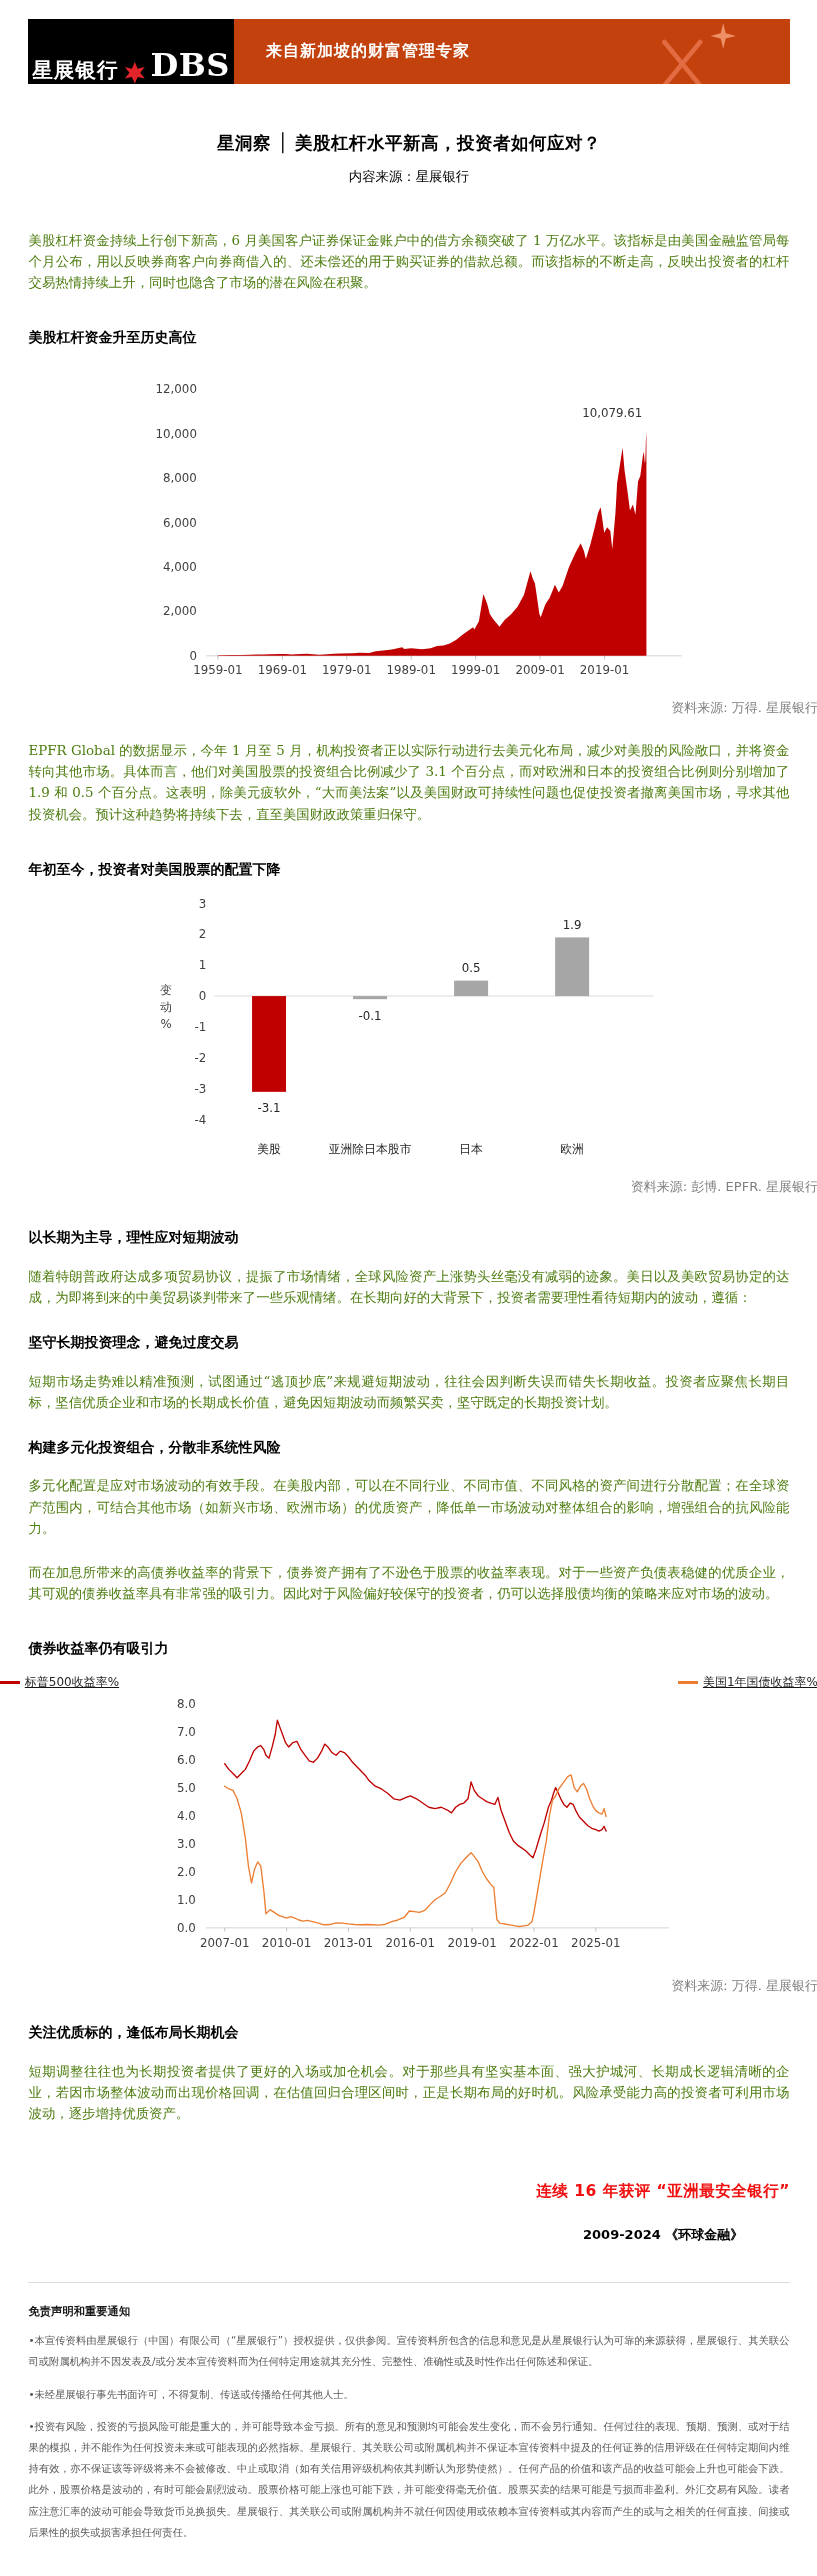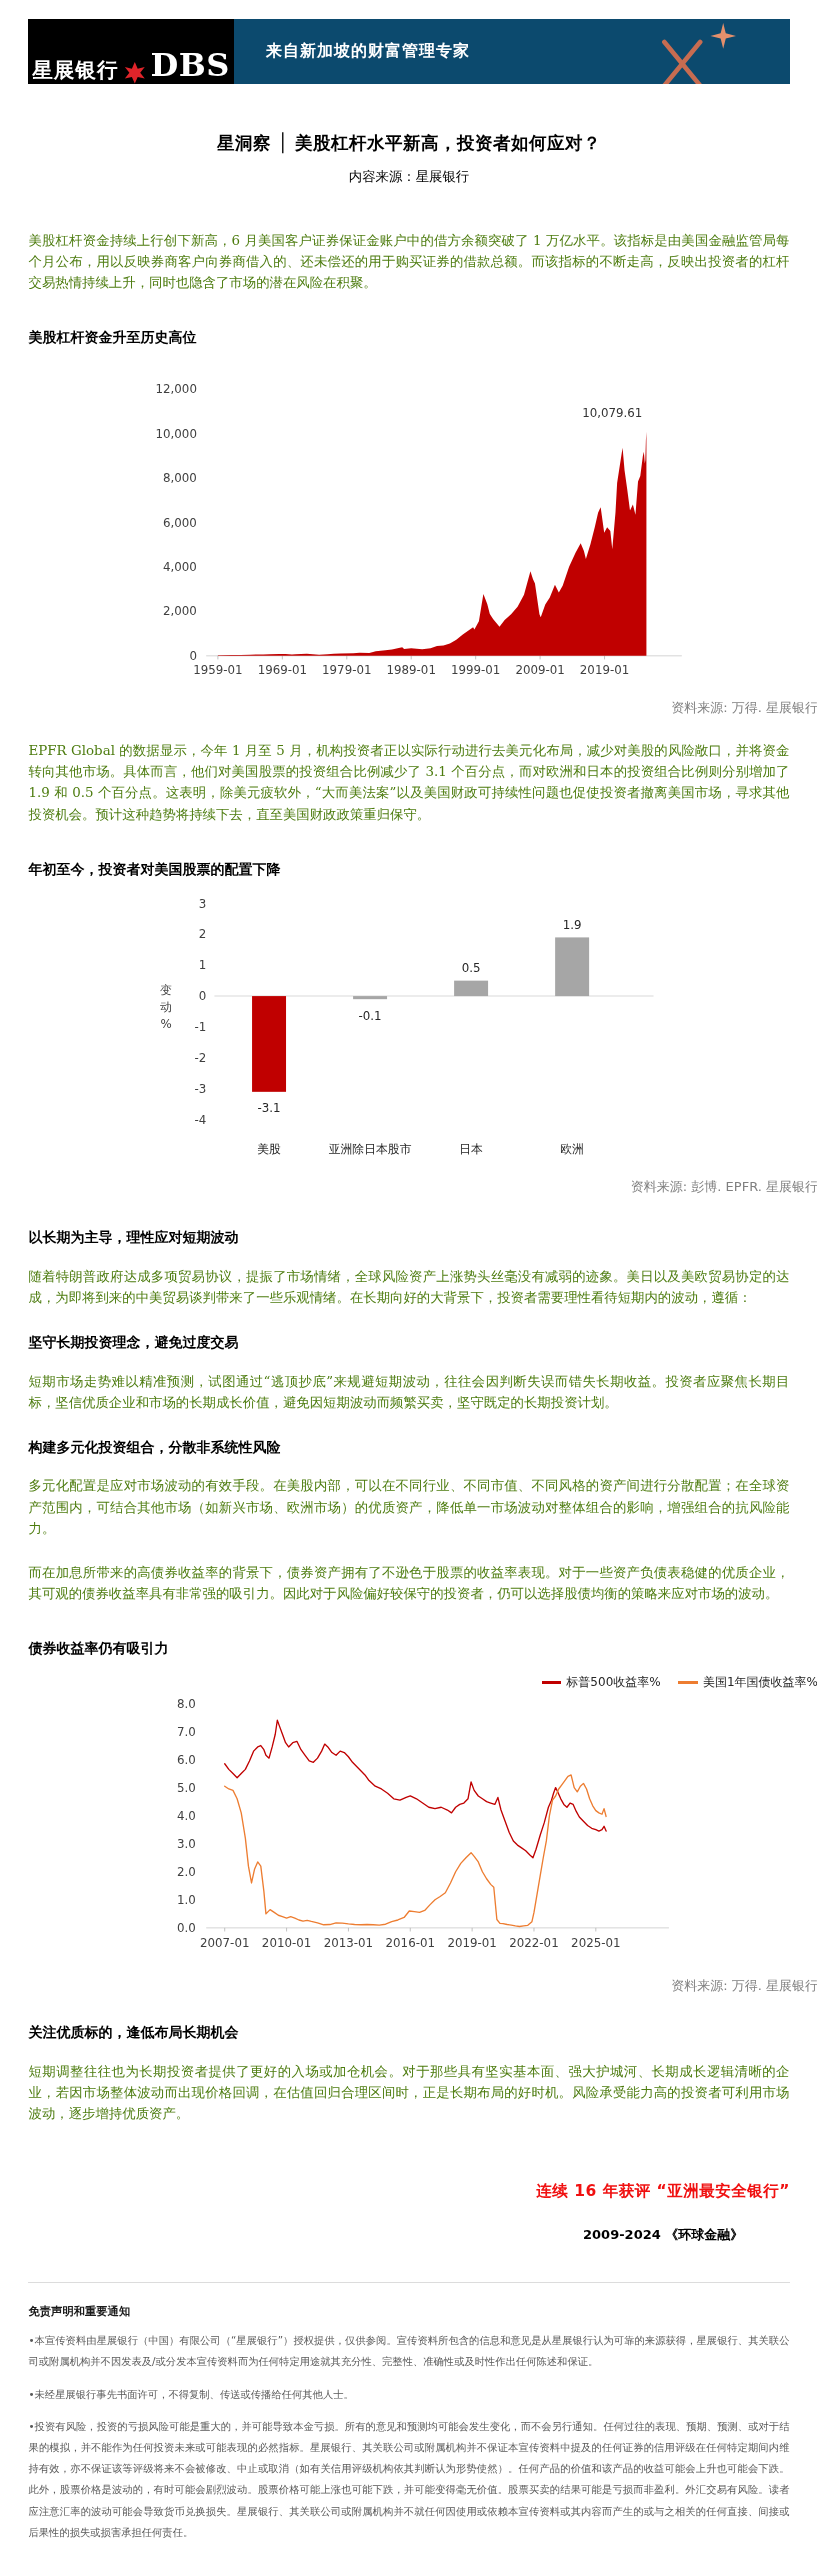--- a/index.html
+++ b/index.html
@@ -20,21 +20,21 @@
   .subtitle{margin-top:13.4px;text-align:center;font-size:13.4px;color:#000;}
 
   
   .para{width:761px;margin:23px auto 0 auto;font-size:13.4px;line-height:1.58;text-align:justify;color:#4d7c0f;font-family:"DejaVu Serif","Liberation Serif",serif;}
   .heading{width:761px;margin:33px auto 0 auto;font-size:14px;font-weight:bold;color:#000;}
   .chart-title{margin-top:36px;}
   .chart-svg{display:block;margin:10.3px auto 0 auto;}
   .source{ text-align:right;font-size:13px;color:#808080;margin:11.3px 0 0 0;}
 
   
-  .legend{display:flex;justify-content:flex-end;align-items:center;gap:17.5px;margin-top:15.5px;}
+  .legend{display:flex;justify-content:space-between;align-items:center;gap:17.5px;margin-top:15.5px;text-decoration:underline;}
   .legend-item{display:flex;align-items:center;gap:5.2px;}
   .legend-swatch{display:inline-block;width:19.6px;height:2.6px;}
   .legend-label{font-size:12px;color:#262626;}
 
   
   .award{margin:57px 28px 0 28px;text-align:right;}
   .award-inner{display:inline-block;text-align:center;}
   .award-line1{font-size:15.5px;font-weight:bold;letter-spacing:0.5px;}
   .award-line2{font-size:13px;color:#000;margin-top:24px;font-weight:bold;}
 
@@ -52,21 +52,21 @@
 <div class="page">
 
   <div class="header">
     <div class="logo-box">
       <span class="logo-cn">星展银行</span>
       <svg width="21.6" height="21.6" viewBox="0 0 24 26">
         <path d="M12 0 L15.5 8 L24 6 L18.5 13 L24 20 L15.5 18 L12 26 L8.5 18 L0 20 L5.5 13 L0 6 L8.5 8 Z" fill="#E0242A"></path>
       </svg>
       <span class="logo-en">DBS</span>
     </div>
-    <div class="banner" style="background: #0c4a6e;">
+    <div class="banner" style="background: #c2410c;">
       <span class="tagline">来自新加坡的财富管理专家</span>
       <svg class="sparkle" viewBox="0 0 220 127">
         <g stroke="#E8734C" stroke-width="9" stroke-linecap="round" opacity="0.85">
           <line x1="55" y1="45" x2="125" y2="130"></line>
           <line x1="125" y1="45" x2="55" y2="130"></line>
         </g>
         <path d="M170 8 L175 28 L195 33 L175 38 L170 58 L165 38 L145 33 L165 28 Z" fill="#F0936B" opacity="0.95"></path>
       </svg>
     </div>
   </div>

